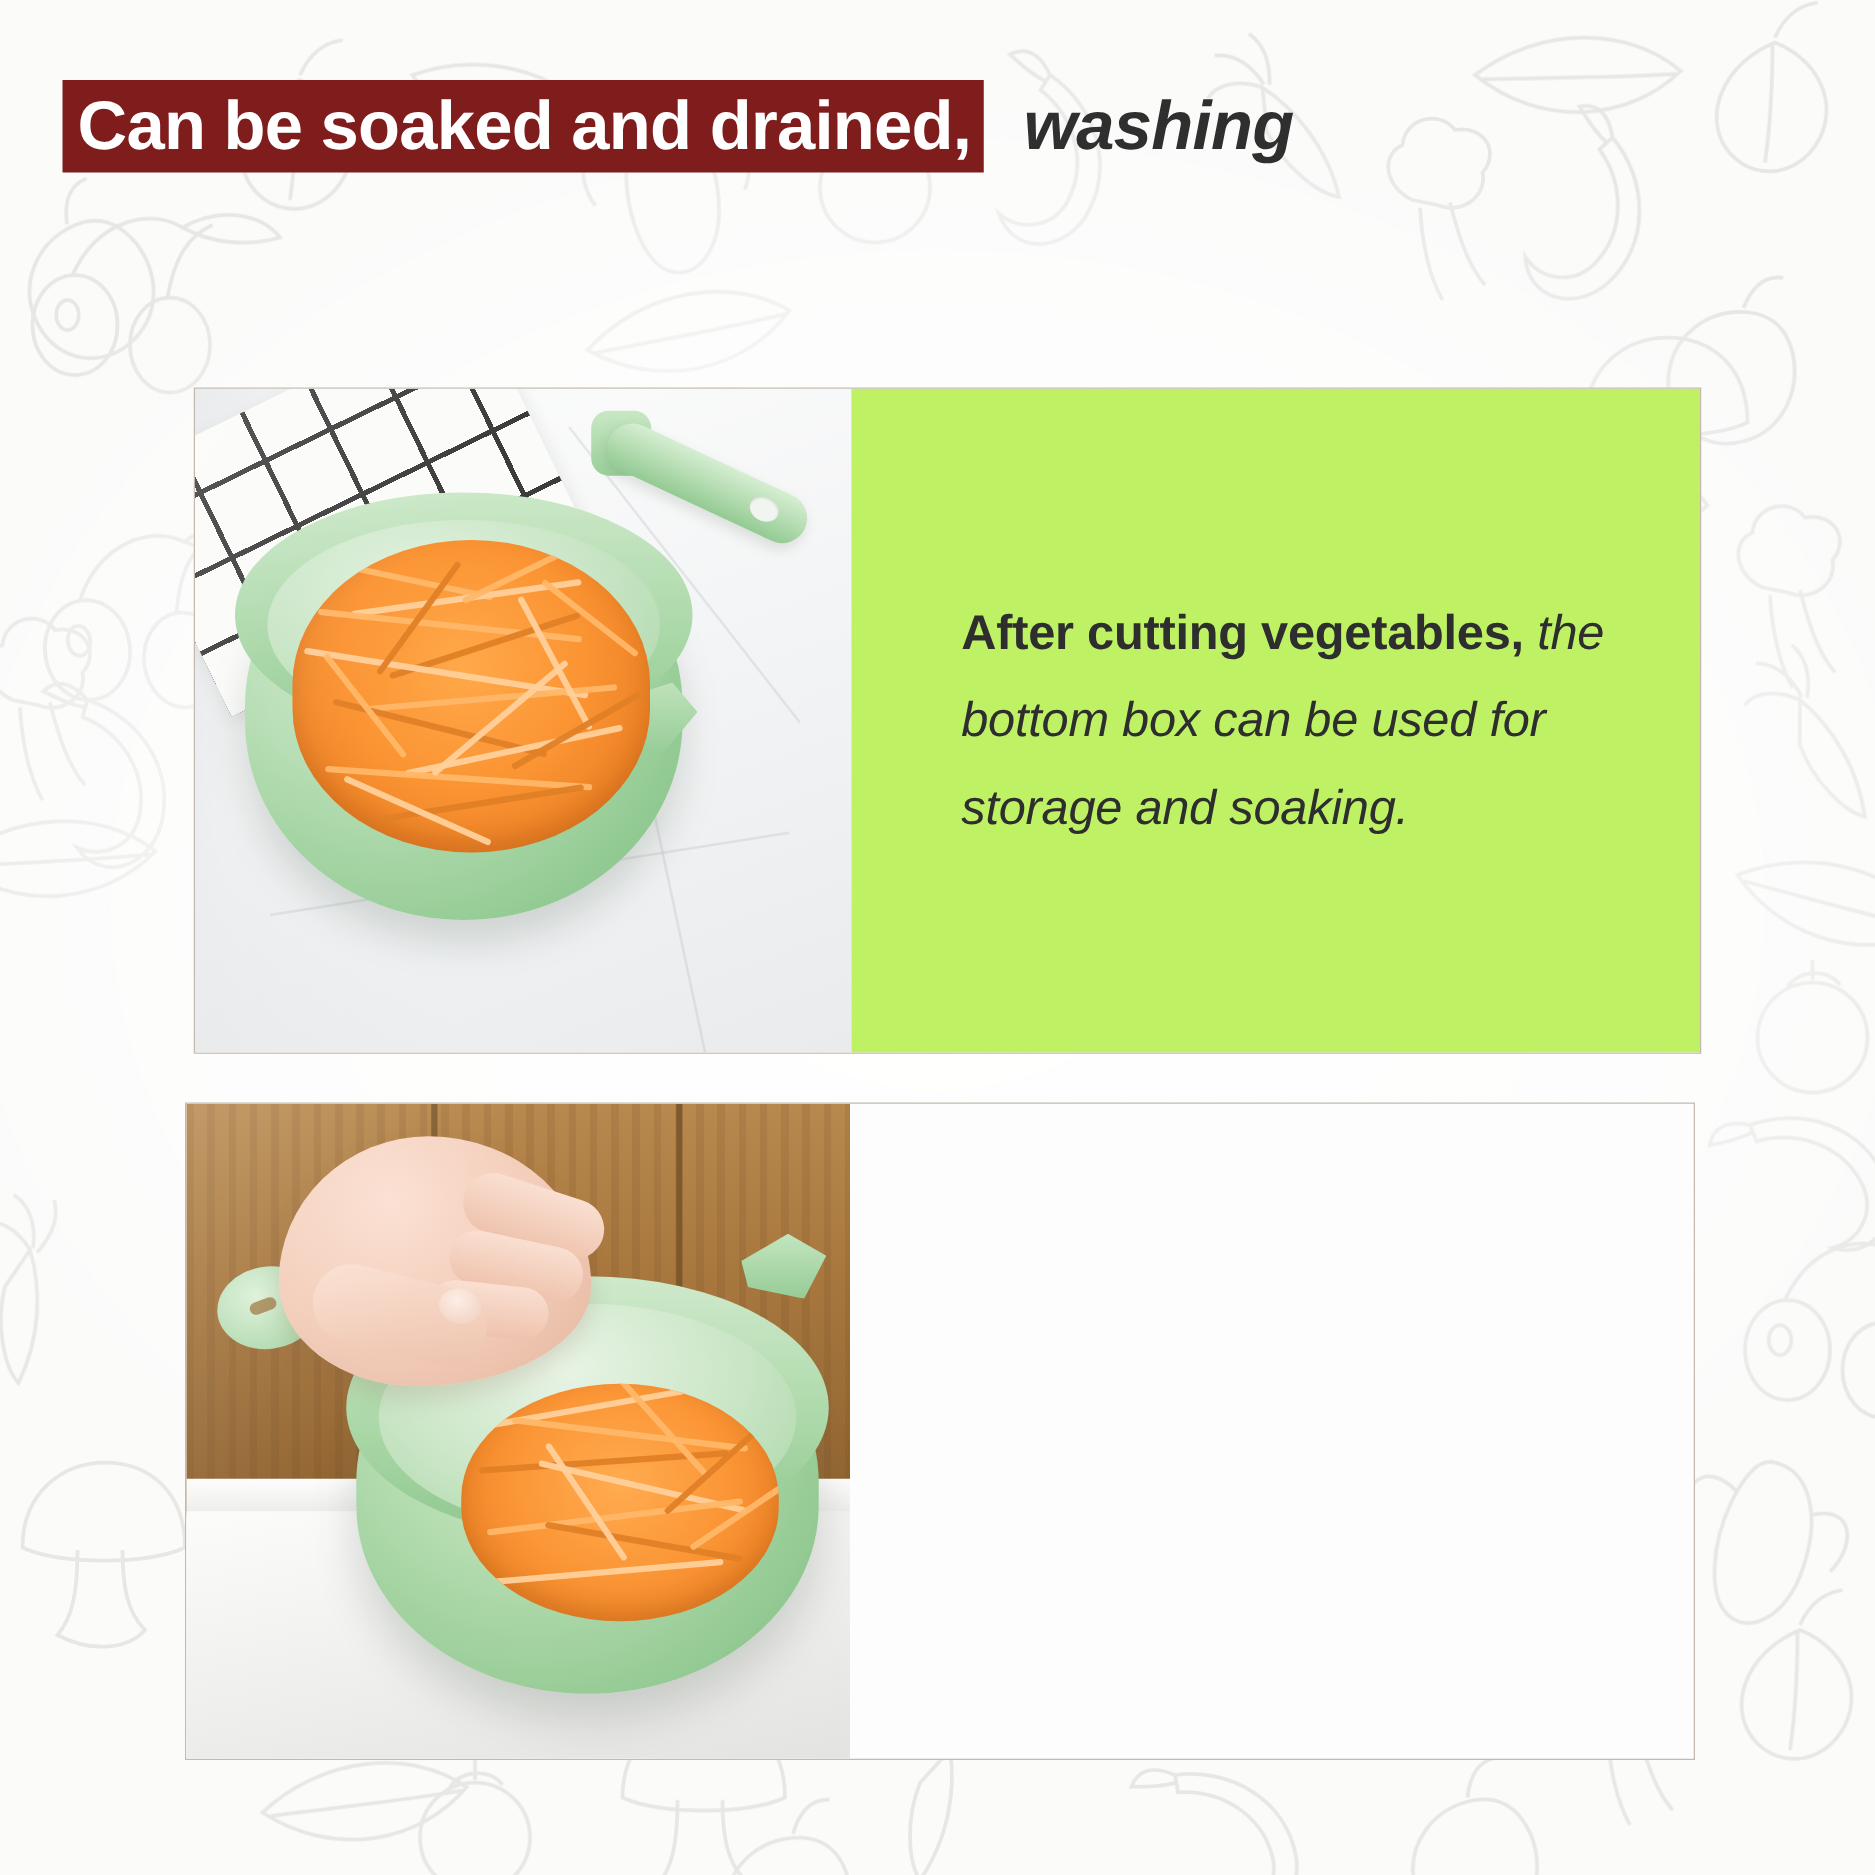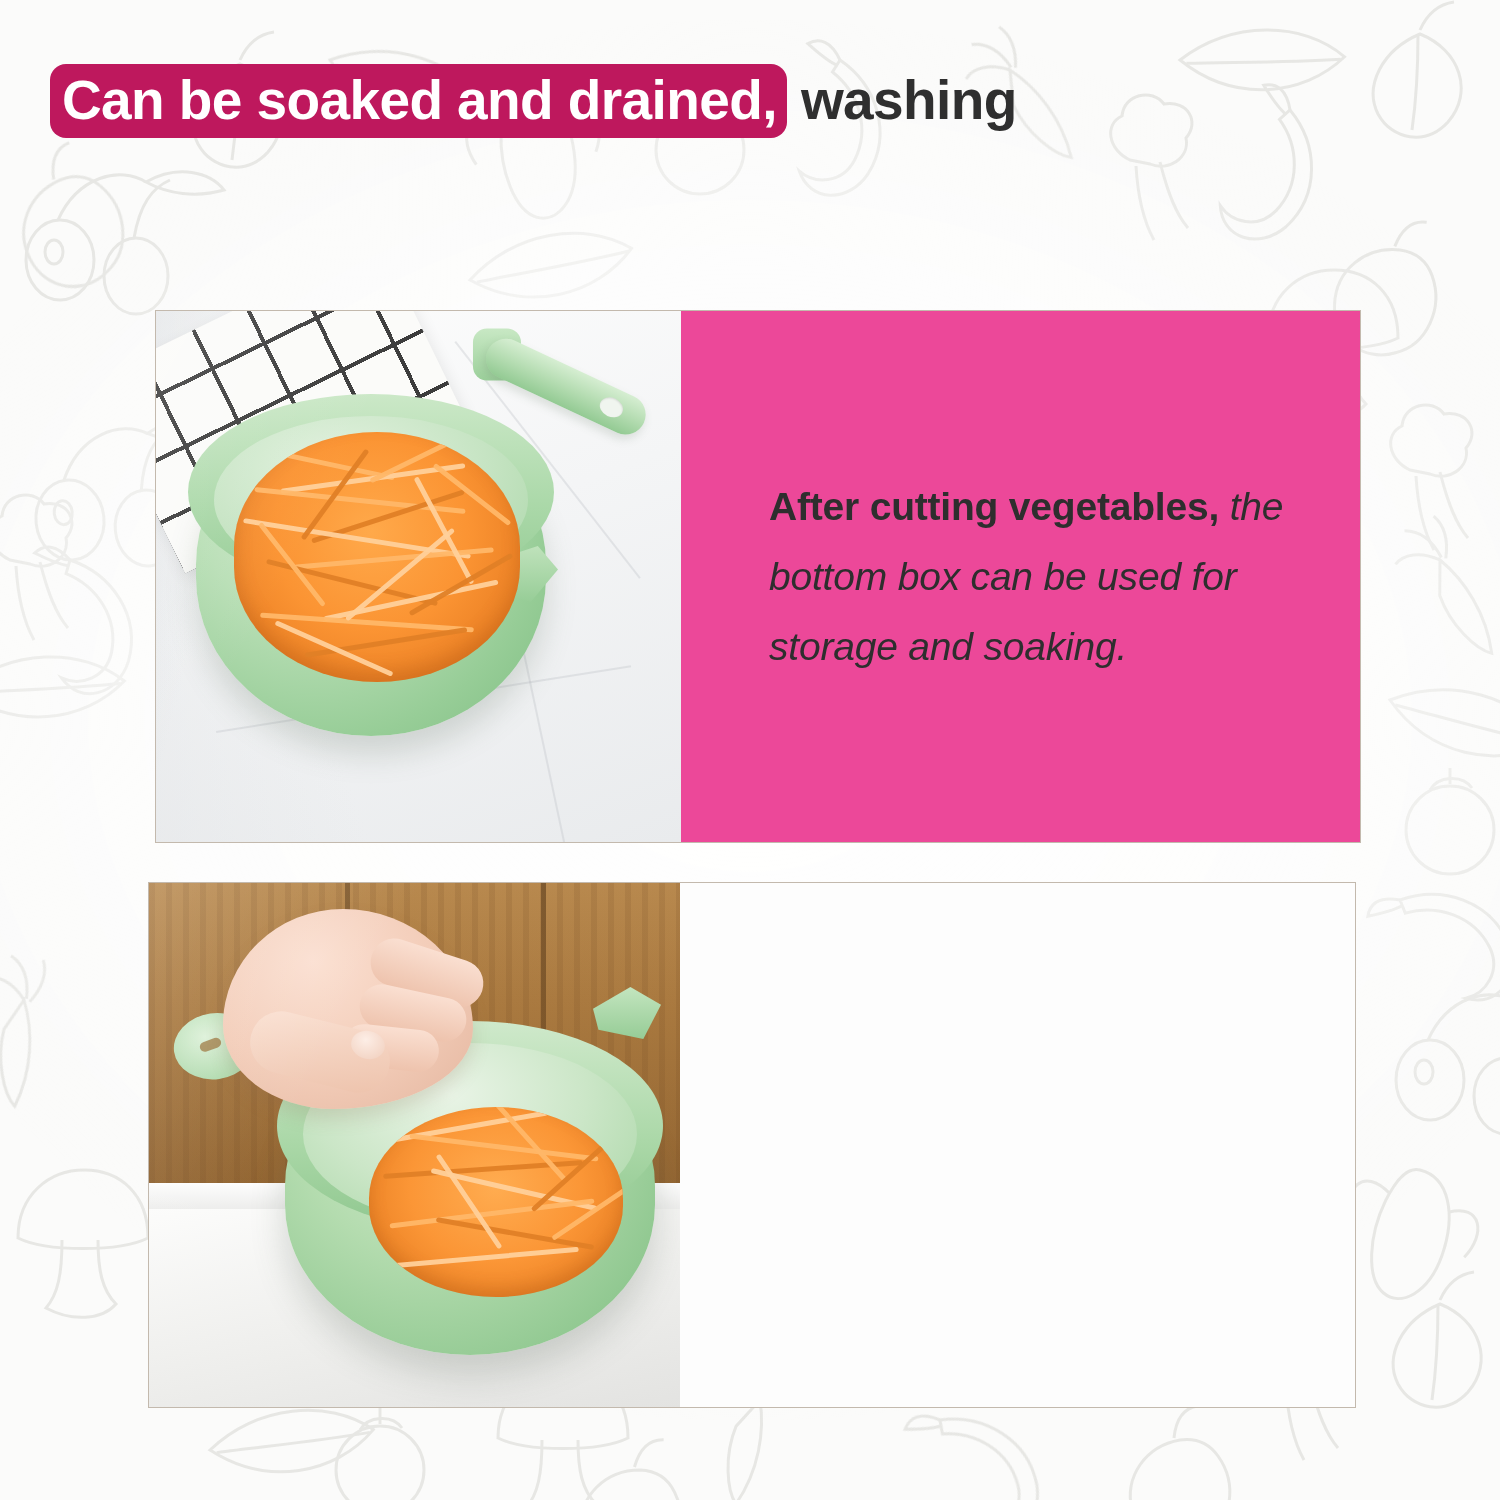--- a/index.html
+++ b/index.html
@@ -37,29 +37,28 @@
   .hl-line{
     font-family:"Liberation Sans", sans-serif;
     font-weight:700;
     font-size:55px;
     line-height:72px;
     letter-spacing:-0.6px;
     color:#2f2f2f;
     white-space:nowrap;
   }
   .hl-line .hl-mark{
-    background:#be185d;
+    background:#7f1d1d;
     color:#ffffff;
     padding:5px 10px 7px 12px;
     margin-left:-12px;
     box-decoration-break:clone;
-    border-radius:16px;
     -webkit-box-decoration-break:clone;
   }
-  .hl-line .hl-rest{ padding-left:14px; }
+  .hl-line .hl-rest{ padding-left:32px;font-style:italic; }
   .hl-line2{ margin-top:14px; }
 
   
   .card{
     position:absolute;
     background:#fdfdfd;
     border:1px solid #c3b9ad;
     display:flex;
     overflow:hidden;
   }
@@ -68,21 +67,21 @@
 
   .photo{ position:relative; overflow:hidden; flex:0 0 auto; background:#efefee; }
   #photo-top{ width:525px; height:100%; }
   #photo-bottom{ width:531px; height:100%; }
 
   .copy{
     flex:1 1 auto;
     display:flex;
     flex-direction:column;
     justify-content:center;
-    background:#ec4899;
+    background:#bef264;
   }
   #copy-top{ padding:0 0 0 88px; }
   #copy-bottom{ padding:0 0 0 95px; }
 
   .copy p{
     font-size:39px;
     line-height:70px;
     color:#2e2e2e;
     letter-spacing:-0.2px;
     max-width:560px;

